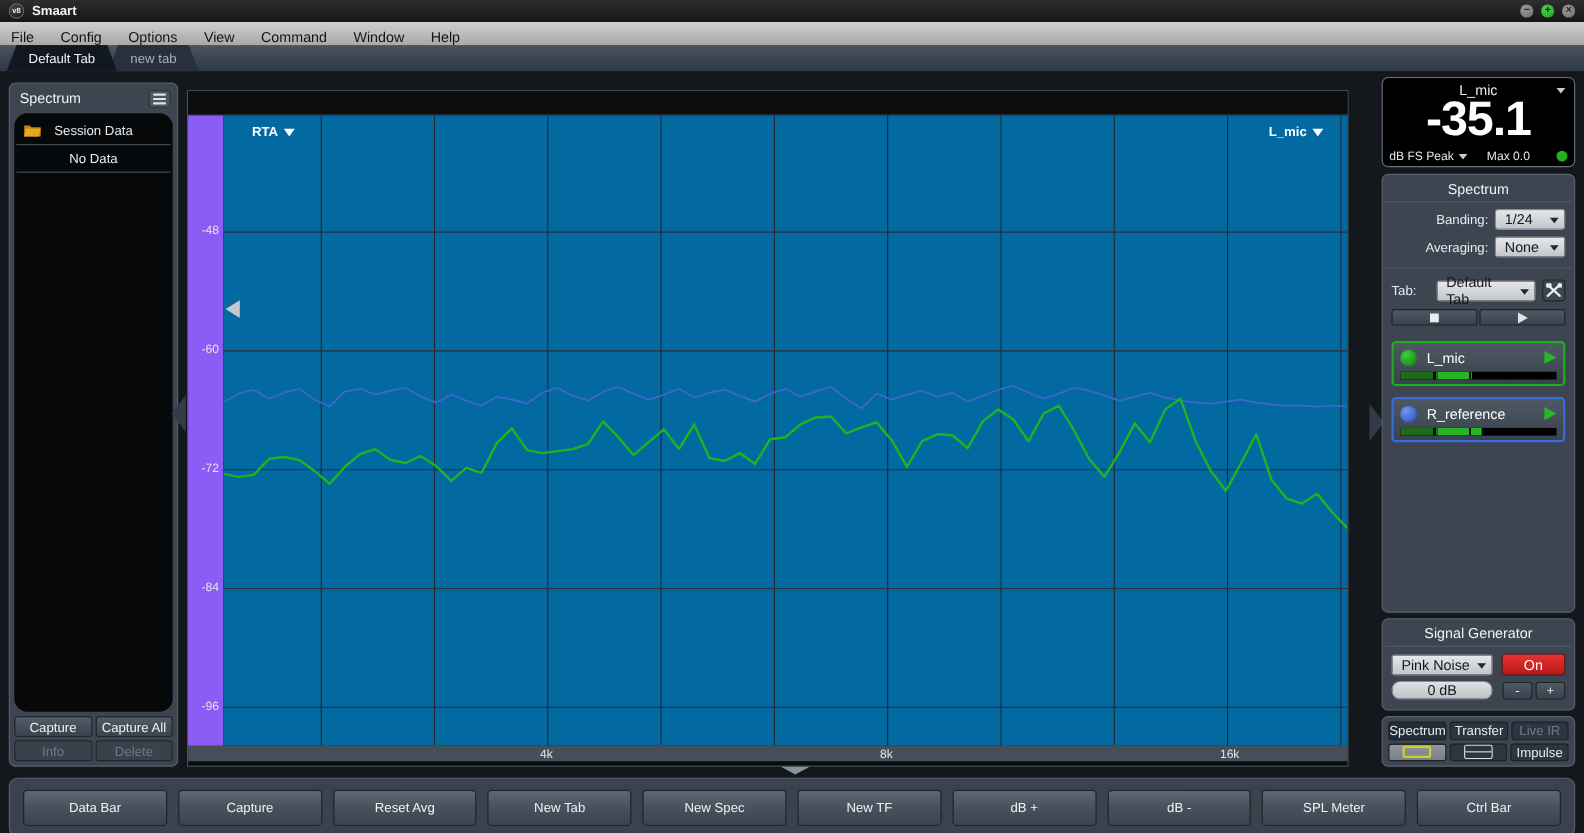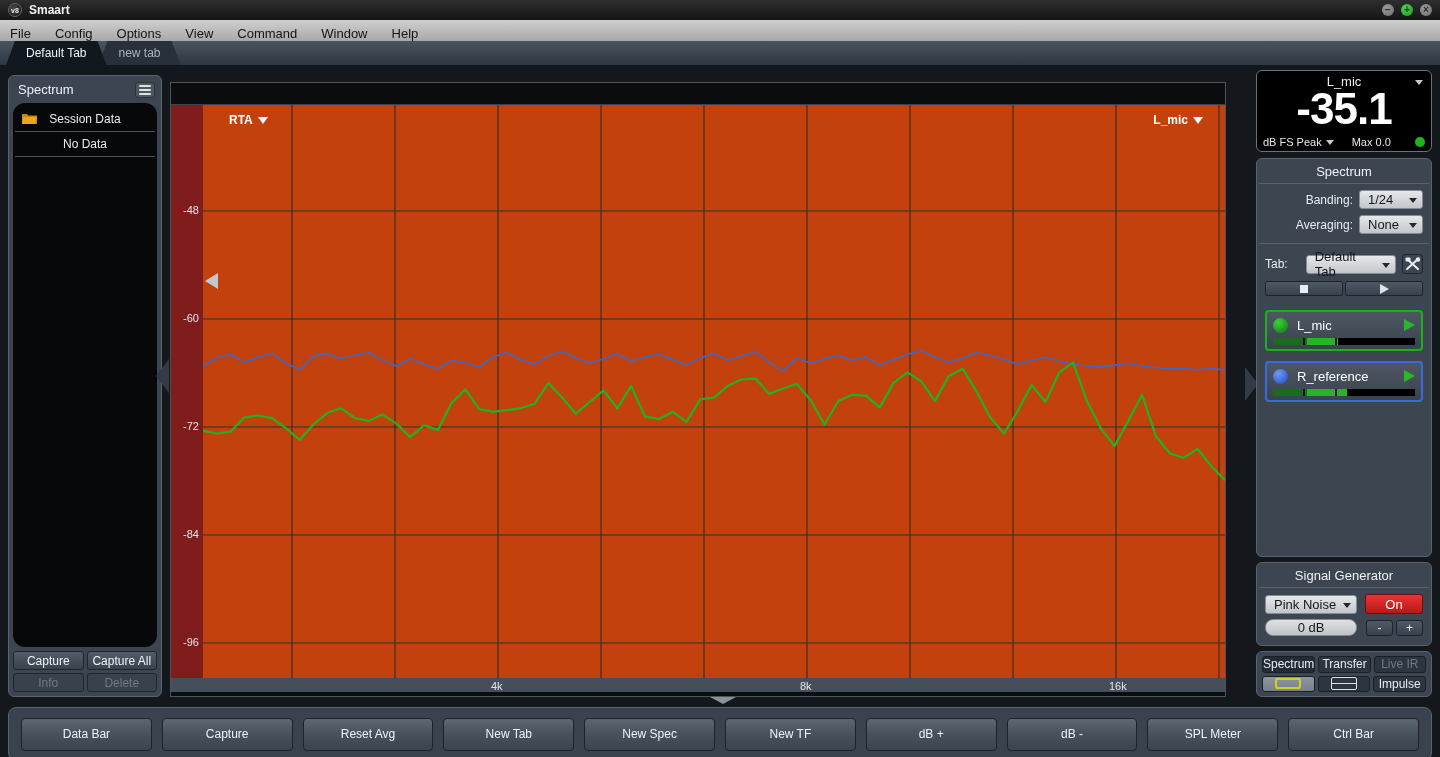--- a/index.html
+++ b/index.html
@@ -47,23 +47,23 @@
   .sb-buttons { display:grid; grid-template-columns:1fr 1fr; gap:3px; padding:4px; }
   .btn { background:linear-gradient(#515c67,#39434e); border:1px solid #20262d; border-radius:3px;
     color:#eef2f6; font-size:12px; height:19px; display:flex; align-items:center; justify-content:center; }
   .btn.disabled { color:#6e7985; background:#39424c; }
 
   
   #graph { position:absolute; left:170px; top:82px; width:1056px; height:615px;
     background:#0a0c0e; border:1px solid #4a545e; display:flex; flex-direction:column; }
   .g-top { height:22px; background:#0a0c0e; border-bottom:1px solid #3a434d; }
   .g-main { display:flex; height:573px; }
-  .g-yaxis { width:32px; background:#7f1d1d; position:relative; }
+  .g-yaxis { width:32px; background:#8b5cf6; position:relative; }
   .y-lab { position:absolute; right:4px; width:26px; text-align:right; color:#e2e6ea; font-size:11px; }
-  .g-plot { position:relative; flex:1; background:#c2410c; overflow:hidden;padding-left:38px; }
+  .g-plot { position:relative; flex:1; background:#0369a1; overflow:hidden;padding-left:38px; }
   .g-xaxis { height:14px; background:#454f5a; position:relative; }
   .x-lab { position:absolute; top:2px; color:#e2e6ea; font-size:11px; }
   .plot-label { position:absolute; top:8px; color:#fff; font-size:12px; font-weight:bold;
     display:flex; align-items:center; gap:5px; }
   .tri-down { width:0; height:0; border-left:5px solid transparent; border-right:5px solid transparent;
     border-top:7px solid #fff; }
   .plot-marker { position:absolute; left:2px; top:168px; width:0; height:0;
     border-top:8px solid transparent; border-bottom:8px solid transparent; border-right:13px solid #c2c8ce; }
 
   

